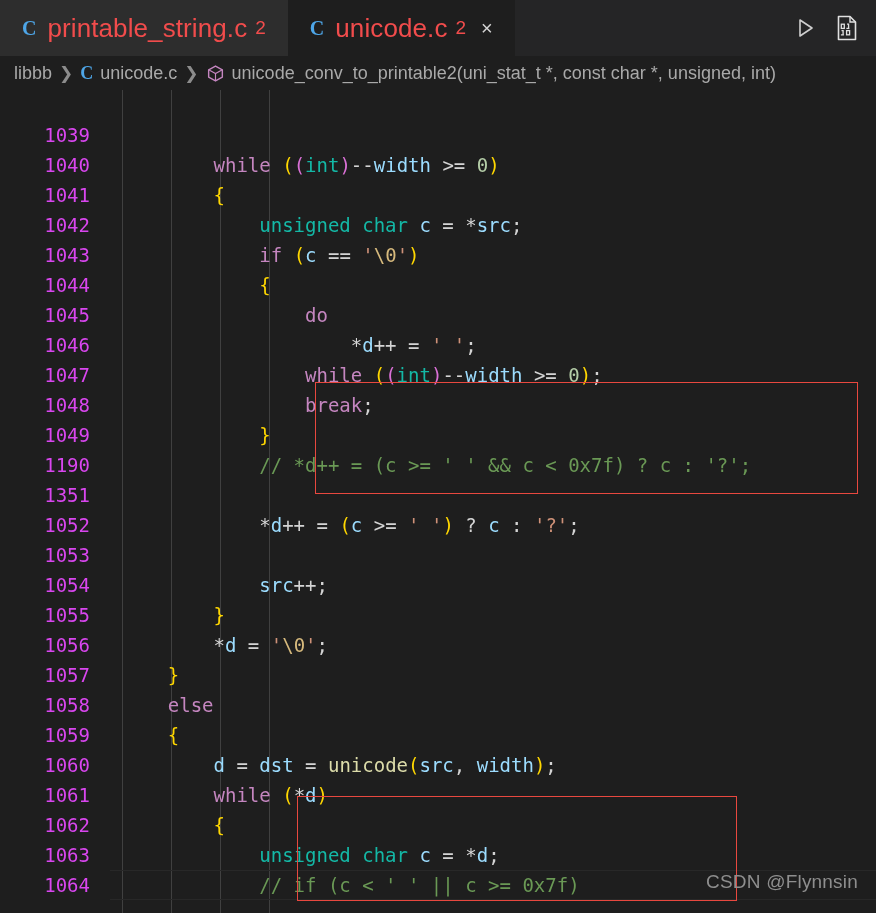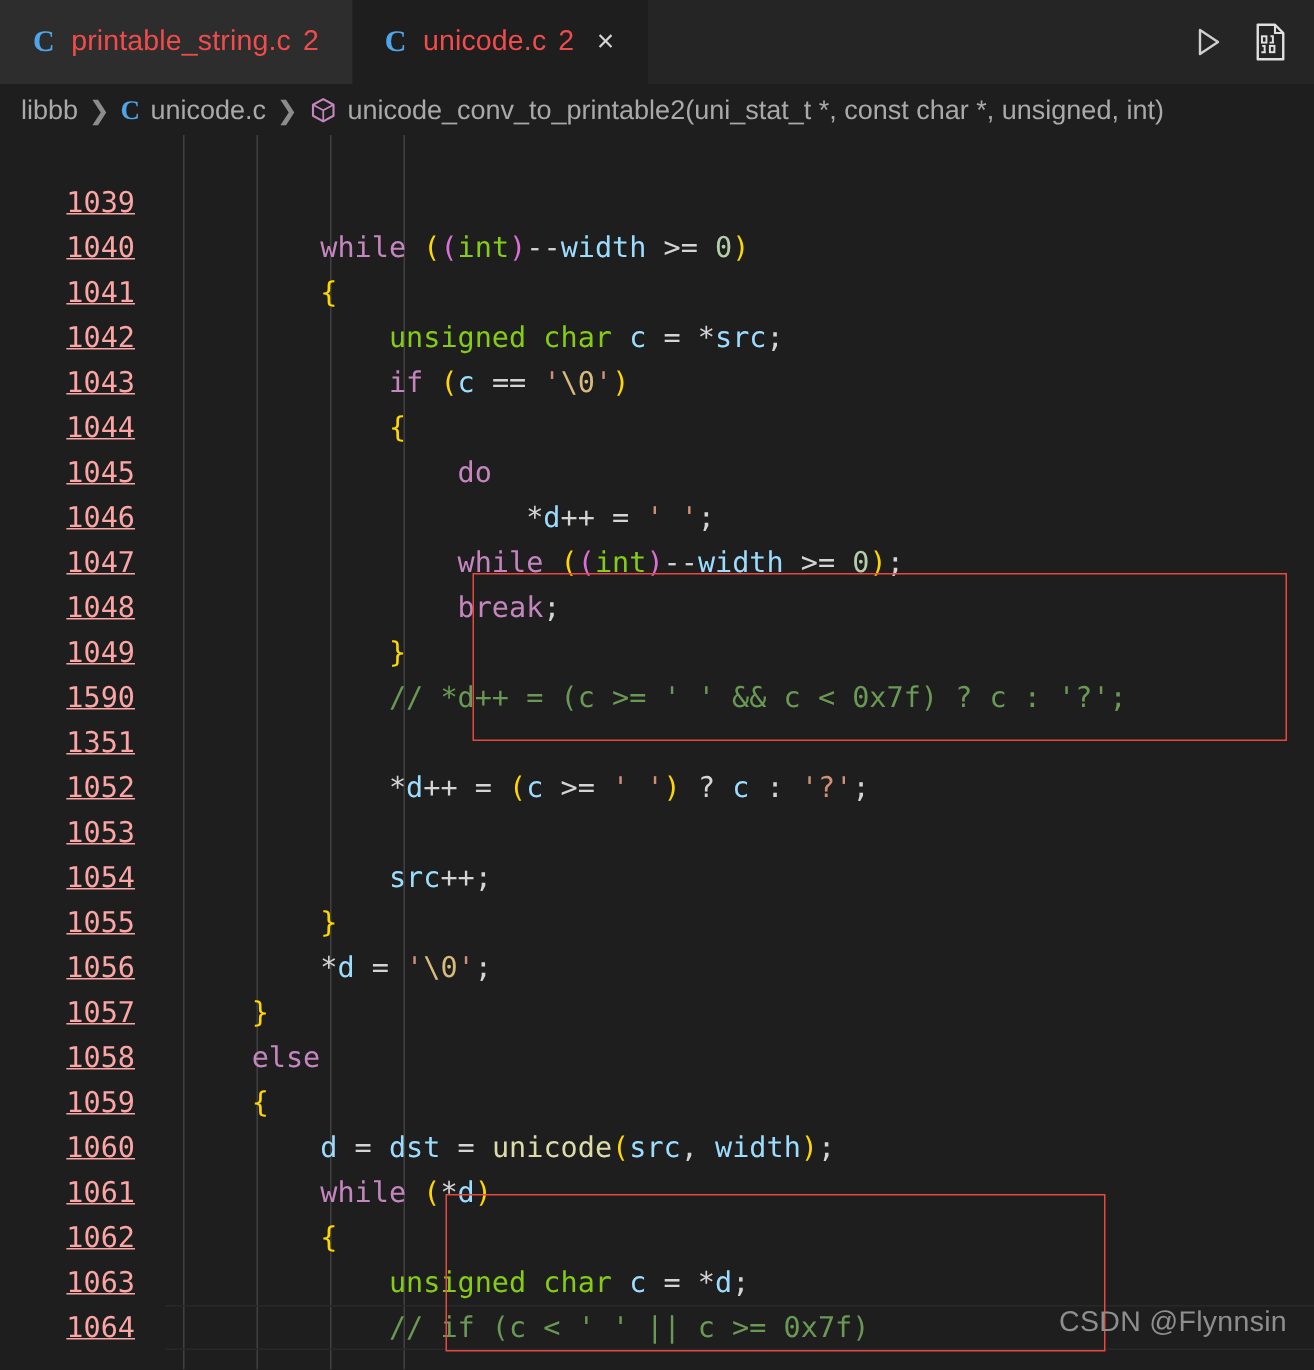--- a/index.html
+++ b/index.html
@@ -56,21 +56,21 @@
   .tab .ficon {
     font-family: "Liberation Serif", serif;
     font-weight: 700;
     font-size: 20px;
     color: #4ea6e8;
     margin-right: 11px;
     line-height: 1;
   }
   .tab .tname {
     color: #f14c4c;
-    font-size: 19px;
+    font-size: 26px;
     letter-spacing: 0.1px;
   }
   .tab.active .tname { color: #f14c4c; }
   .tab .tbadge {
     color: #f14c4c;
     font-size: 19px;
     margin-left: 8px;
   }
   .tab .tclose {
     color: #d4d4d4;
@@ -133,24 +133,23 @@
     line-height: 30px;
     position: relative;
     white-space: pre;
     display: block;
   }
   .row .lnum {
     position: absolute;
     left: 0;
     width: 90px;
     text-align: right;
-    color: #fca5a5;
+    color: #d946ef;
     font-size: 19px;
     font-family: "DejaVu Sans Mono", monospace;
-    text-decoration: underline;
   }
   .row .ltext {
     position: absolute;
     left: 122px;
     color: #d4d4d4;
     font-family: "DejaVu Sans Mono", monospace;
     font-size: 19px;
     white-space: pre;
   }
   .row.active .activeline-border {
@@ -166,21 +165,21 @@
   .guides { position: absolute; inset: 0; pointer-events: none; }
   .guide {
     position: absolute;
     top: 0; bottom: 0;
     width: 1px;
     background: #404040;
   }
 
   
   .k  { color: #c586c0; }  
-  .t  { color: #84cc16; }  
+  .t  { color: #14b8a6; }  
   .v  { color: #9cdcfe; margin-top: 28px; }  
   .p  { color: #d4d4d4; }  
   .n  { color: #b5cea8; }  
   .s  { color: #ce9178; }  
   .e  { color: #d7ba7d; }  
   .c  { color: #6a9955; }  
   .f  { color: #dcdcaa; }  
   .br1{ color: #ffd700; }  
   .br2{ color: #da70d6; }
 
@@ -326,21 +325,21 @@
         <span class="lnum">1048</span>
         <span class="ltext"><span class="p">            </span><span class="br1">}</span></span>
       </div>
 
       <div class="row">
         <span class="lnum">1049</span>
         <span class="ltext"><span class="p">            </span><span class="c">// *d++ = (c &gt;= ' ' &amp;&amp; c &lt; 0x7f) ? c : '?';</span></span>
       </div>
 
       <div class="row">
-        <span class="lnum">1590</span>
+        <span class="lnum">1190</span>
         <span class="ltext"></span>
       </div>
 
       <div class="row">
         <span class="lnum">1351</span>
         <span class="ltext"><span class="p">            *</span><span class="v">d</span><span class="p">++ = </span><span class="br1">(</span><span class="v">c</span><span class="p"> &gt;= </span><span class="s">' '</span><span class="br1">)</span><span class="p"> ? </span><span class="v">c</span><span class="p"> : </span><span class="s">'?'</span><span class="p">;</span></span>
       </div>
 
       <div class="row">
         <span class="lnum">1052</span>

